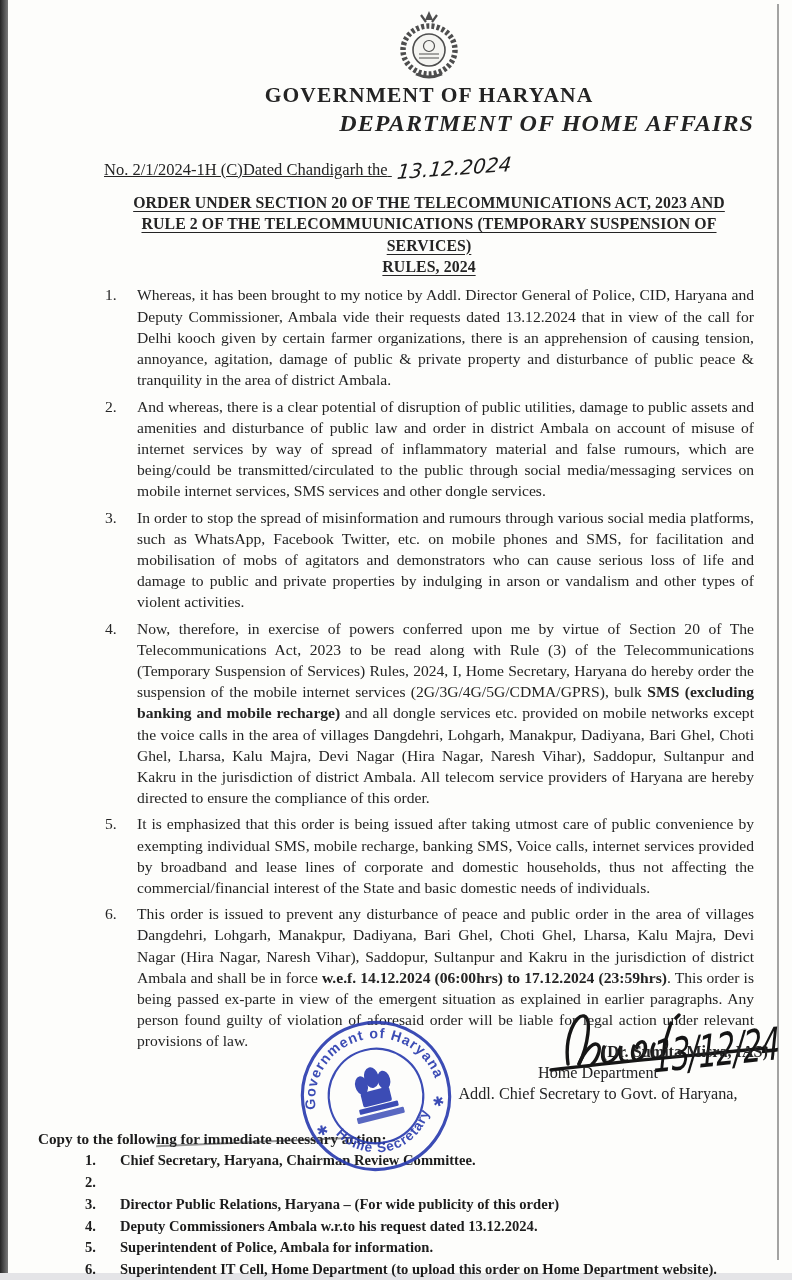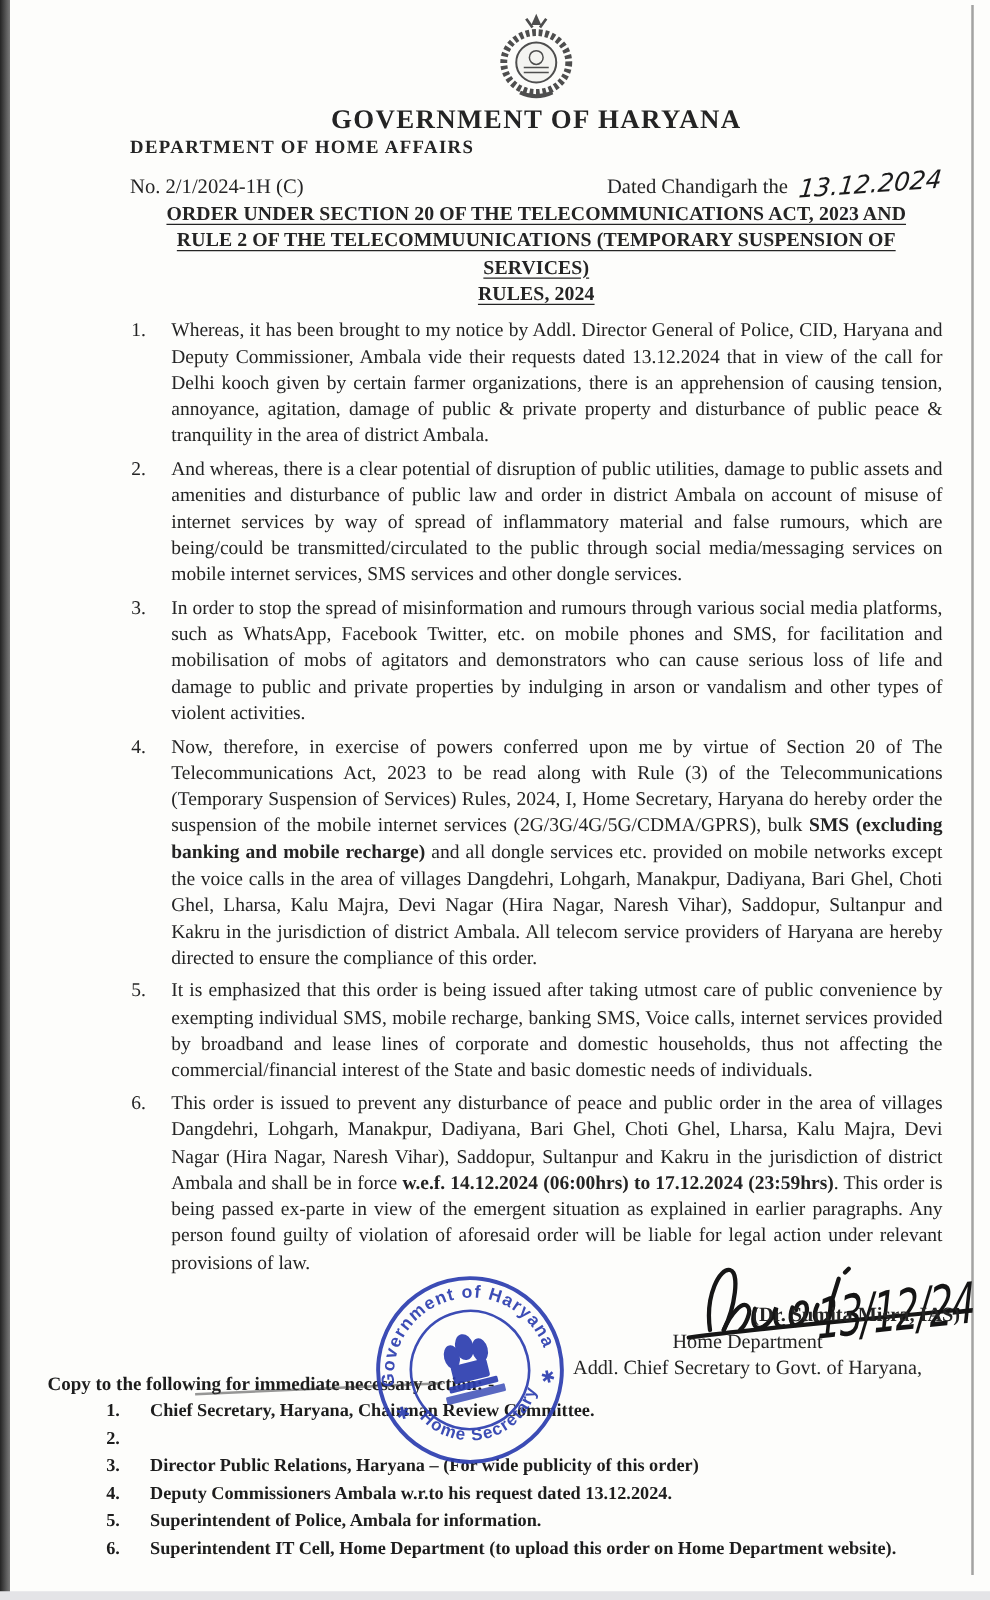--- a/index.html
+++ b/index.html
@@ -10,28 +10,28 @@
     color:#242424;
   }
   .page{position:absolute;inset:0;padding:6px 38px 0 104px;box-sizing:border-box;}
   .left-strip{position:absolute;left:0;top:0;width:8px;height:1280px;
     background:linear-gradient(90deg,#242424,#7a7a7a);}
   .right-line{position:absolute;left:777px;top:4px;width:2px;height:1256px;background:#4a4a4a;opacity:.5;}
   .bottom-band{position:absolute;left:0;bottom:0;width:100%;height:7px;background:#e4e4e7;}
 
   .emblem-wrap{text-align:center;margin-top:2px;height:74px;}
   .head1{text-align:center;font-weight:bold;font-size:21.5px;letter-spacing:1.1px;line-height:1.08;margin-top:2px;}
-  .head2{text-align:left;font-weight:bold;font-size:15px;letter-spacing:1.1px;line-height:1.1;margin-top:3px;}
+  .head2{text-align:right;font-weight:bold;font-size:24px;letter-spacing:1.1px;line-height:1.1;margin-top:3px;font-style:italic;}
 
-  .ref-row{display:flex;justify-content:space-between;align-items:baseline;margin-top:8px;font-size:16.5px;}
+  .ref-row{display:flex;align-items:baseline;margin-top:19px;font-size:16.5px;text-decoration:underline;}
   .dated{white-space:nowrap;}
   .hw-inline{font-family:"DejaVu Sans", sans-serif;font-style:italic;font-size:20px;display:inline-block;
     transform:rotate(-4deg) skewX(-10deg);margin-left:5px;color:#1b1b1b;}
 
-  .order-title{ text-align:center;font-weight:bold;font-size:15.8px;line-height:1.36;margin-top:2px;letter-spacing:.1px;}
+  .order-title{ text-align:center;font-weight:bold;font-size:15.8px;line-height:1.36;margin-top:12px;letter-spacing:.1px;}
   .order-title div{text-decoration:underline;text-underline-offset:3px;}
 
   .paras{margin-top:7px;}
   .para{display:flex;margin-bottom:5px;font-size:15.6px;line-height:1.36;}
   .pnum{flex:0 0 32px;padding-left:1px;}
   .ptext{flex:1;text-align:justify;}
   .b{font-weight:bold;}
 
   .sig-svg{position:absolute;left:548px;top:1006px;}
   .hw-date{position:absolute;left:656px;top:1030px;font-family:"DejaVu Sans", sans-serif;font-size:30px;

